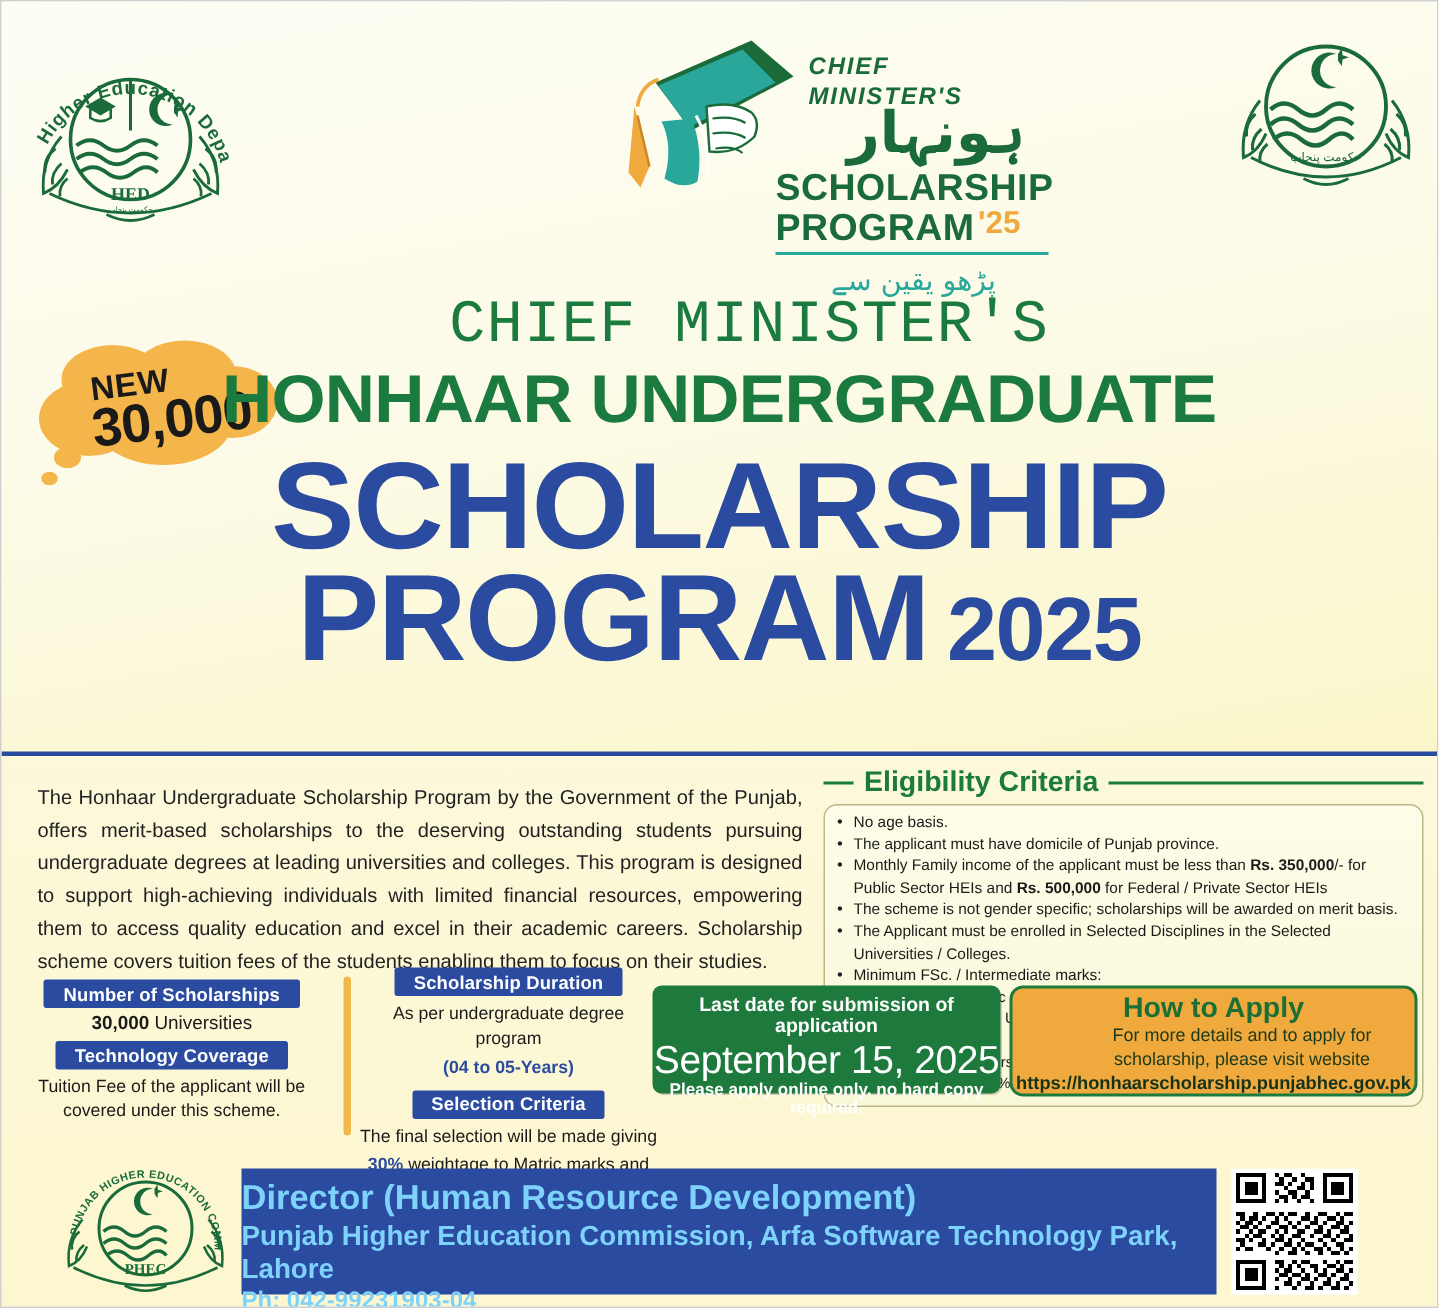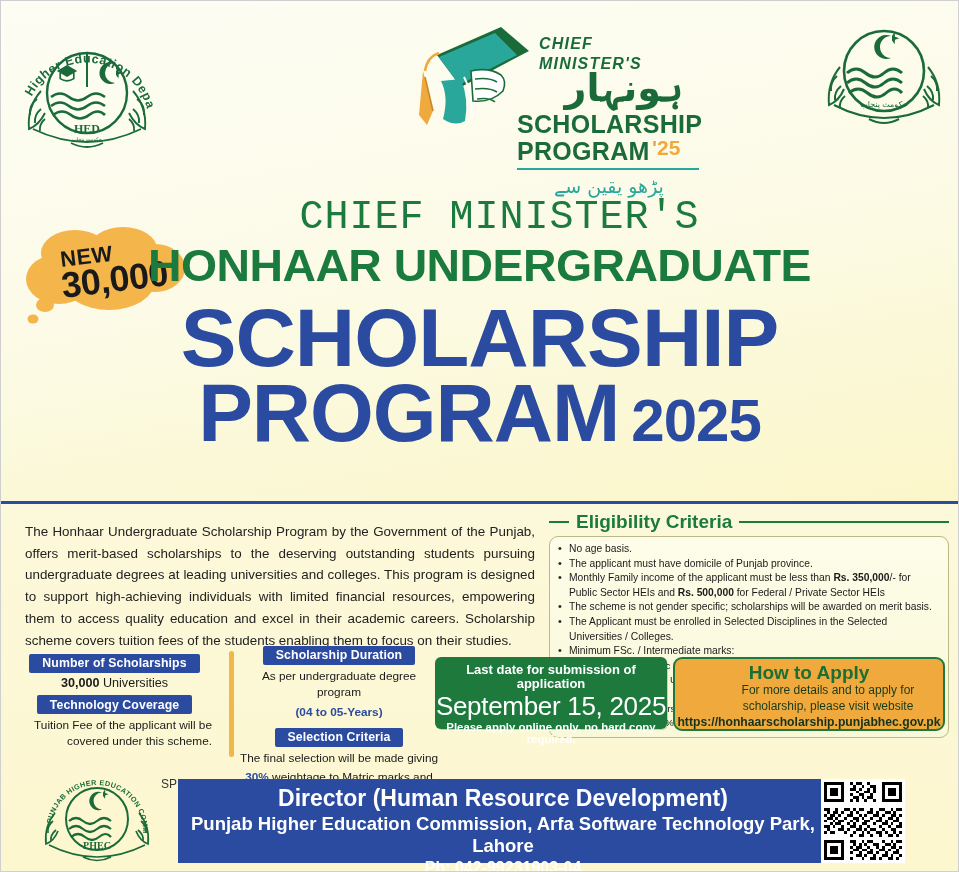--- a/index.html
+++ b/index.html
@@ -111,21 +111,21 @@
 
   .badge {
     display: inline-block; background: #2b4ba0; color: #fff;
     font-size: 12.3px; font-weight: bold; padding: 2.5px 13px;
     border-radius: 2px; letter-spacing: .1px;
   }
 
   .col-a { position: absolute; left: 16px; top: 2px; width: 195px; text-align: center; }
   .col-a .line1 { font-size: 12.6px; color: #1a1a1a; margin: 3px 0 5px; }
   .col-a .line1 b { font-weight: bold; }
-  .col-a .line2 { font-size: 11.8px; color: #1a1a1a; line-height: 1.32; margin-top: 4px; text-align: right; }
+  .col-a .line2 { font-size: 11.8px; color: #1a1a1a; line-height: 1.32; margin-top: 4px; }
 
   .v-divider { position: absolute; left: 228px; top: 0px; width: 5px; height: 106px; background: #f0b84a; border-radius: 3px; }
 
   .col-b { position: absolute; left: 238px; top: -6px; width: 200px; text-align: center; }
   .col-b .t { font-size: 11.8px; color: #1a1a1a; line-height: 1.4; margin-top: 3px; }
   .col-b .t b { font-weight: bold; }
   .col-b .bold-blue { font-weight: bold; color: #2b4ba0; }
   .col-b .gap { margin-top: 7px; }
 
   
@@ -147,22 +147,22 @@
   }
   .apply-box .h { font-size: 19px; font-weight: bold; color: #1b6e34; line-height: 1.12; }
   .apply-box .d { font-size: 12px; color: #1a3a1a; line-height: 1.3; padding-left: 38px; }
   .apply-box .u { font-size: 12.2px; font-weight: bold; color: #15321a; margin-top: 1px; }
 
   
   .footer-sec { position: relative; height: 112px; }
   .phec-logo { position: absolute; left: 40px; top: 2px; width: 112px; height: 105px; }
   .spl { position: absolute; left: 160px; top: 16px; font-size: 12px; color: #333; }
   .footer-bar {
-    position: absolute; left: 177px; top: 18px; width: 650px; height: 84px;
-    background: #2b4ba0; color: #ffffff; text-align: center; padding-top: 6px;
+    position: absolute; left: 160px; top: 18px; width: 650px; height: 84px;
+    background: #2b4ba0; color: #7dd3fc; text-align: left; padding-top: 6px;
   }
   .footer-bar .f1 { font-size: 23px; font-weight: bold; line-height: 1.2; }
   .footer-bar .f2 { font-size: 18.5px; font-weight: bold; line-height: 1.22; }
   .footer-bar .f3 { font-size: 16px; font-weight: bold; line-height: 1.25; }
   .qr { position: absolute; left: 820px; top: 18px; width: 84px; height: 84px; background: #fff; }
 </style>
 </head>
 <body>
 
 <div id="poster">

